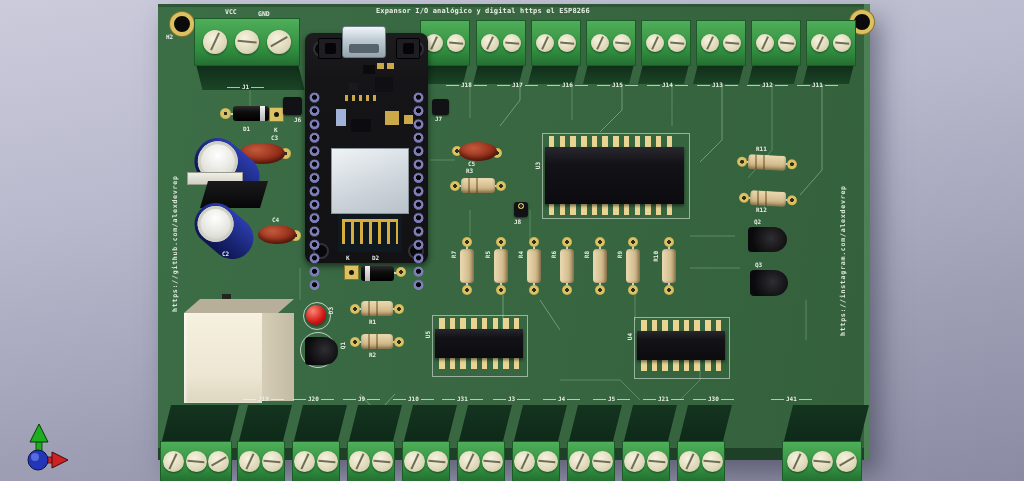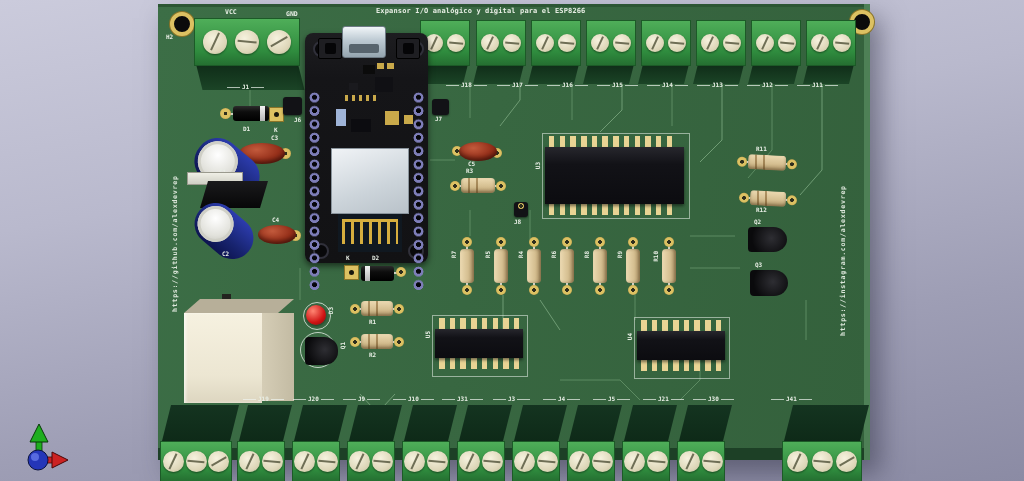--- a/index.html
+++ b/index.html
@@ -109,28 +109,28 @@
 <div id="stage">
   <div id="pcb">
     <svg class="traces" width="712" height="456" viewBox="0 0 712 456">
       <path d="M312,80 V114 M414,80 V116 M514,80 V122 M614,80 V146 L590,174 M312,232 V206 M477,288 V316 M532,232 H577 M532,264 H582 M142,264 V296 M92,86 V116 M272,156 H297 M372,206 V236 M542,326 V376 L522,396 M402,376 H462 L482,396 M648,296 V336" fill="none" stroke="#5c8b62" stroke-width="1"></path>
       <path d="M362,80 V96 L342,122 M464,80 V106 L442,128 M564,80 V136 L542,158 M664,80 V166 L642,191 M345,291 V326 M382,296 L402,326 M202,390 L237,428 M237,390 L202,428" fill="none" stroke="#6f9c74" stroke-width="1"></path>
     </svg>
     <div class="edgeT"></div>
     <div class="edgeB"></div>
     <div class="edgeR"></div>
 
-    <div class="sk title" style="left:218px;top:4px;">Expansor I/O analógico y digital para el ESP8266</div>
+    <div class="sk title" style="left:218px;top:4px;">Expansor I/O analógico y digital https el ESP8266</div>
 
     <div class="mhole" style="left:12px;top:8px;"></div>
     <div class="sk clbl" style="left:8px;top:30px;">H2</div>
     <div class="mhole" style="left:692px;top:6px;"></div>
 
     <div class="sk clbl" style="left:67px;top:5px;font-size:6.5px;">VCC</div>
-    <div class="sk clbl" style="left:128px;top:7px;font-size:6.5px;">GND</div>
+    <div class="sk clbl" style="left:100px;top:7px;font-size:6.5px;">GND</div>
     <div class="tb j1block" style="left:36px;top:14px;width:106px;height:74px;">
       <div class="bdy"></div>
       <div class="face">
         <span class="screw"></span>
           <span class="screw"></span>
           <span class="screw"></span>
       </div>
     </div>
     <div class="sk jlbl" style="left:84px;top:80px;">J1</div>
 

